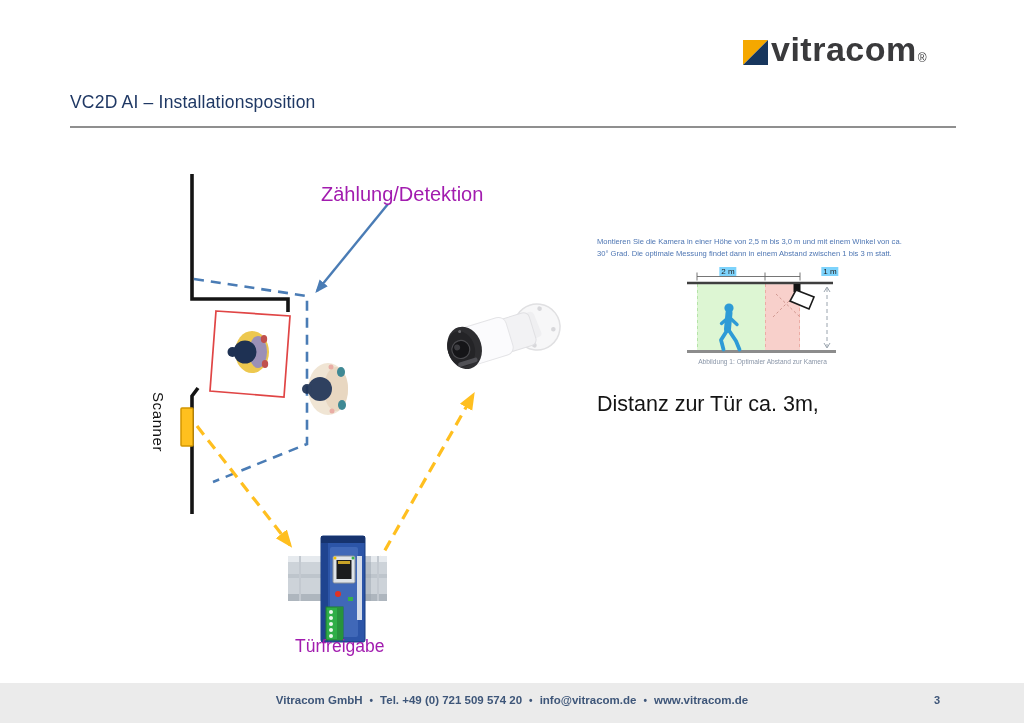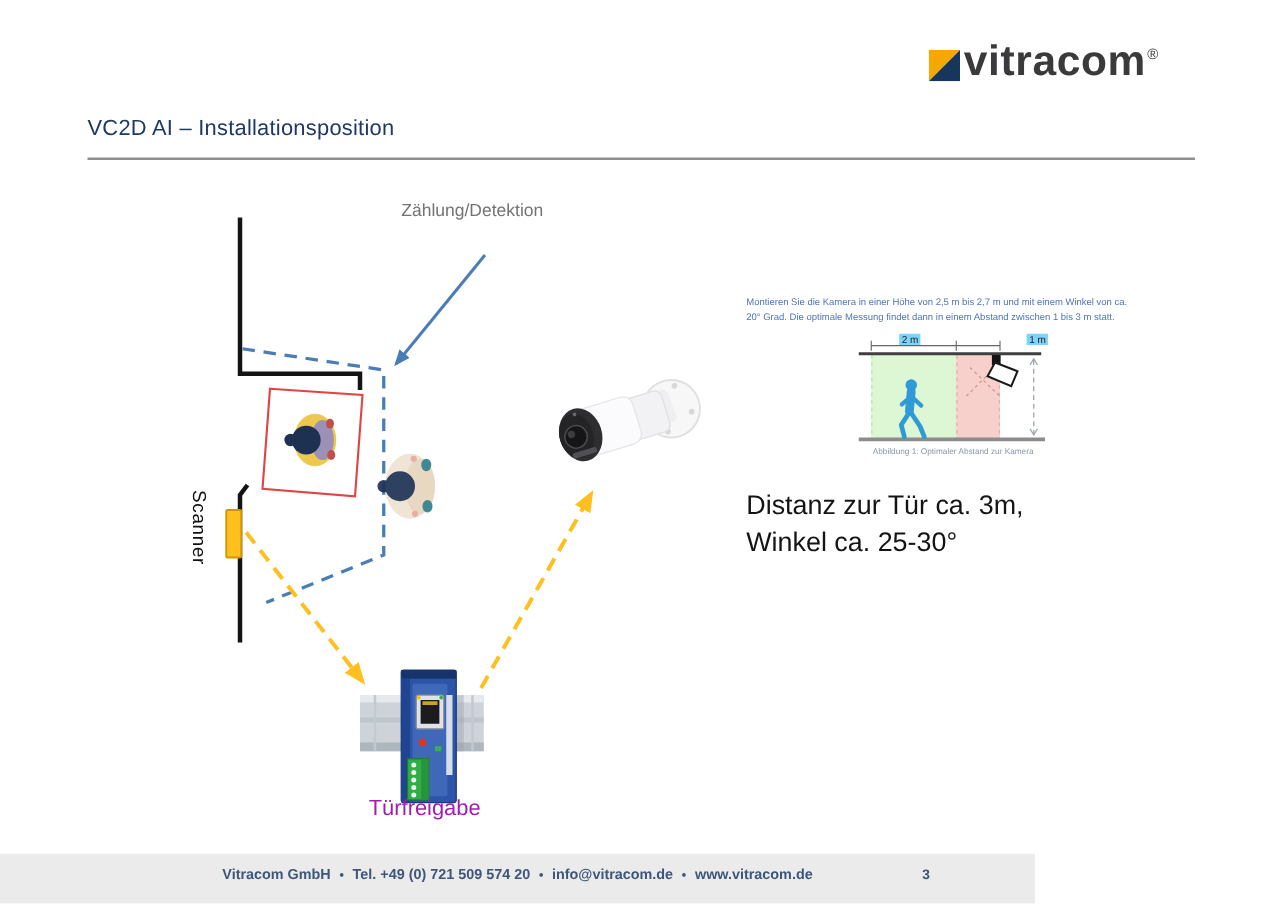--- a/index.html
+++ b/index.html
@@ -1,49 +1,49 @@
 <!DOCTYPE html>
 <html><head>
 <meta charset="utf-8">
 <style>
   html,body{margin:0;padding:0;background:#fff;}
   .slide{position:relative;width:1024px;height:723px;background:#ffffff;overflow:hidden;
          font-family:"Liberation Sans",sans-serif;}
   .overlay{position:absolute;left:0;top:0;width:1024px;height:723px;pointer-events:none;}
 
   
-  .logo{position:absolute;left:743px;top:34px;display:flex;align-items:flex-start;}
+  .logo{position:absolute;left:743px;top:34px;display:flex;align-items:flex-end;}
   .logo-mark{margin-top:6px;}
   .logo-text{font-size:34px;line-height:31px;font-weight:bold;color:#3A3A3C;letter-spacing:.5px;margin-left:3px;}
   .logo-reg{font-size:12px;color:#3A3A3C;margin-top:2px;margin-left:1px;}
 
   
   .title{position:absolute;left:70px;top:92px;margin:0;font-size:17.5px;font-weight:normal;
          color:#1F3864;letter-spacing:.2px;}
   .title-rule{position:absolute;left:70px;top:126px;width:886px;height:2px;background:#8F8F8F;}
 
   
-  .label-zaehlung{position:absolute;left:321px;top:160px;font-size:14px;color:#737373;}
+  .label-zaehlung{position:absolute;left:321px;top:183px;font-size:20px;color:#a21caf;}
   .label-scanner{position:absolute;left:150px;top:392px;writing-mode:vertical-rl;
                  font-size:15px;color:#111;letter-spacing:.6px;}
   .label-tuer{position:absolute;left:295px;top:636px;font-size:17.5px;color:#a21caf;}
 
   
   .instructions{position:absolute;left:597px;top:236px;width:318px;font-size:7.6px;
                 line-height:11.5px;color:#4E76B3;}
   .dim-label{position:absolute;top:267px;transform:translateX(-50%);font-size:8px;color:#222;
              background:#7dd3fc;padding:0 2px;}
   .dim-2m{left:728px;} .dim-1m{left:782px;margin-left:48px;}
   .fig-caption{position:absolute;left:690px;top:358px;width:145px;text-align:center;
                font-size:6.6px;color:#8A96A8;}
 
   .notes{position:absolute;left:597px;top:390px;font-size:21.5px;line-height:29.5px;color:#141414;}
 
   
-  .footer{position:absolute;left:0;top:683px;width:828px;height:40px;background:#EBEBEB;}
+  .footer{position:absolute;left:0;top:683px;width:1024px;height:40px;background:#EBEBEB;}
   .footer-text{position:absolute;left:0;top:11px;width:100%;text-align:center;font-size:11.5px;
                font-weight:bold;color:#3E5679;}
   .footer-text .dot{margin:0 7px;font-size:10px;}
   .page-num{position:absolute;right:84px;top:11px;font-size:11px;font-weight:bold;color:#3E5679;}
 </style>
 </head>
 <body>
 
 <div class="slide">
 
@@ -204,28 +204,27 @@
         <path d="M728,329 L736,341 L739.5,349.5" stroke-width="3.8"></path>
         <path d="M728,329 L721,340 L723.5,349.5" stroke-width="3.8"></path>
       </g>
     </g>
   </svg>
 
   <div class="label-zaehlung">Zählung/Detektion</div>
   <div class="label-scanner">Scanner</div>
   <div class="label-tuer">Türfreigabe</div>
 
-  <div class="instructions">Montieren Sie die Kamera in einer Höhe von 2,5 m bis 2,7 m und mit einem Winkel von ca. 20° Grad. Die optimale Messung findet dann in einem Abstand zwischen 1 bis 3 m statt.</div>
+  <div class="instructions">Montieren Sie die Kamera in einer Höhe von 2,5 m bis 3,0 m und mit einem Winkel von ca. 30° Grad. Die optimale Messung findet dann in einem Abstand zwischen 1 bis 3 m statt.</div>
   <div class="dim-label dim-2m">2 m</div>
   <div class="dim-label dim-1m">1 m</div>
   <div class="fig-caption">Abbildung 1: Optimaler Abstand zur Kamera</div>
 
   <div class="notes">
     <div>Distanz zur Tür ca. 3m,</div>
-    <div>Winkel ca. 25-30°</div>
   </div>
 
   <div class="footer">
     <div class="footer-text">
       <span>Vitracom GmbH</span><span class="dot">•</span><span>Tel. +49 (0) 721 509 574 20</span><span class="dot">•</span><span>info@vitracom.de</span><span class="dot">•</span><span>www.vitracom.de</span>
     </div>
     <div class="page-num">3</div>
   </div>
 
 </div>

